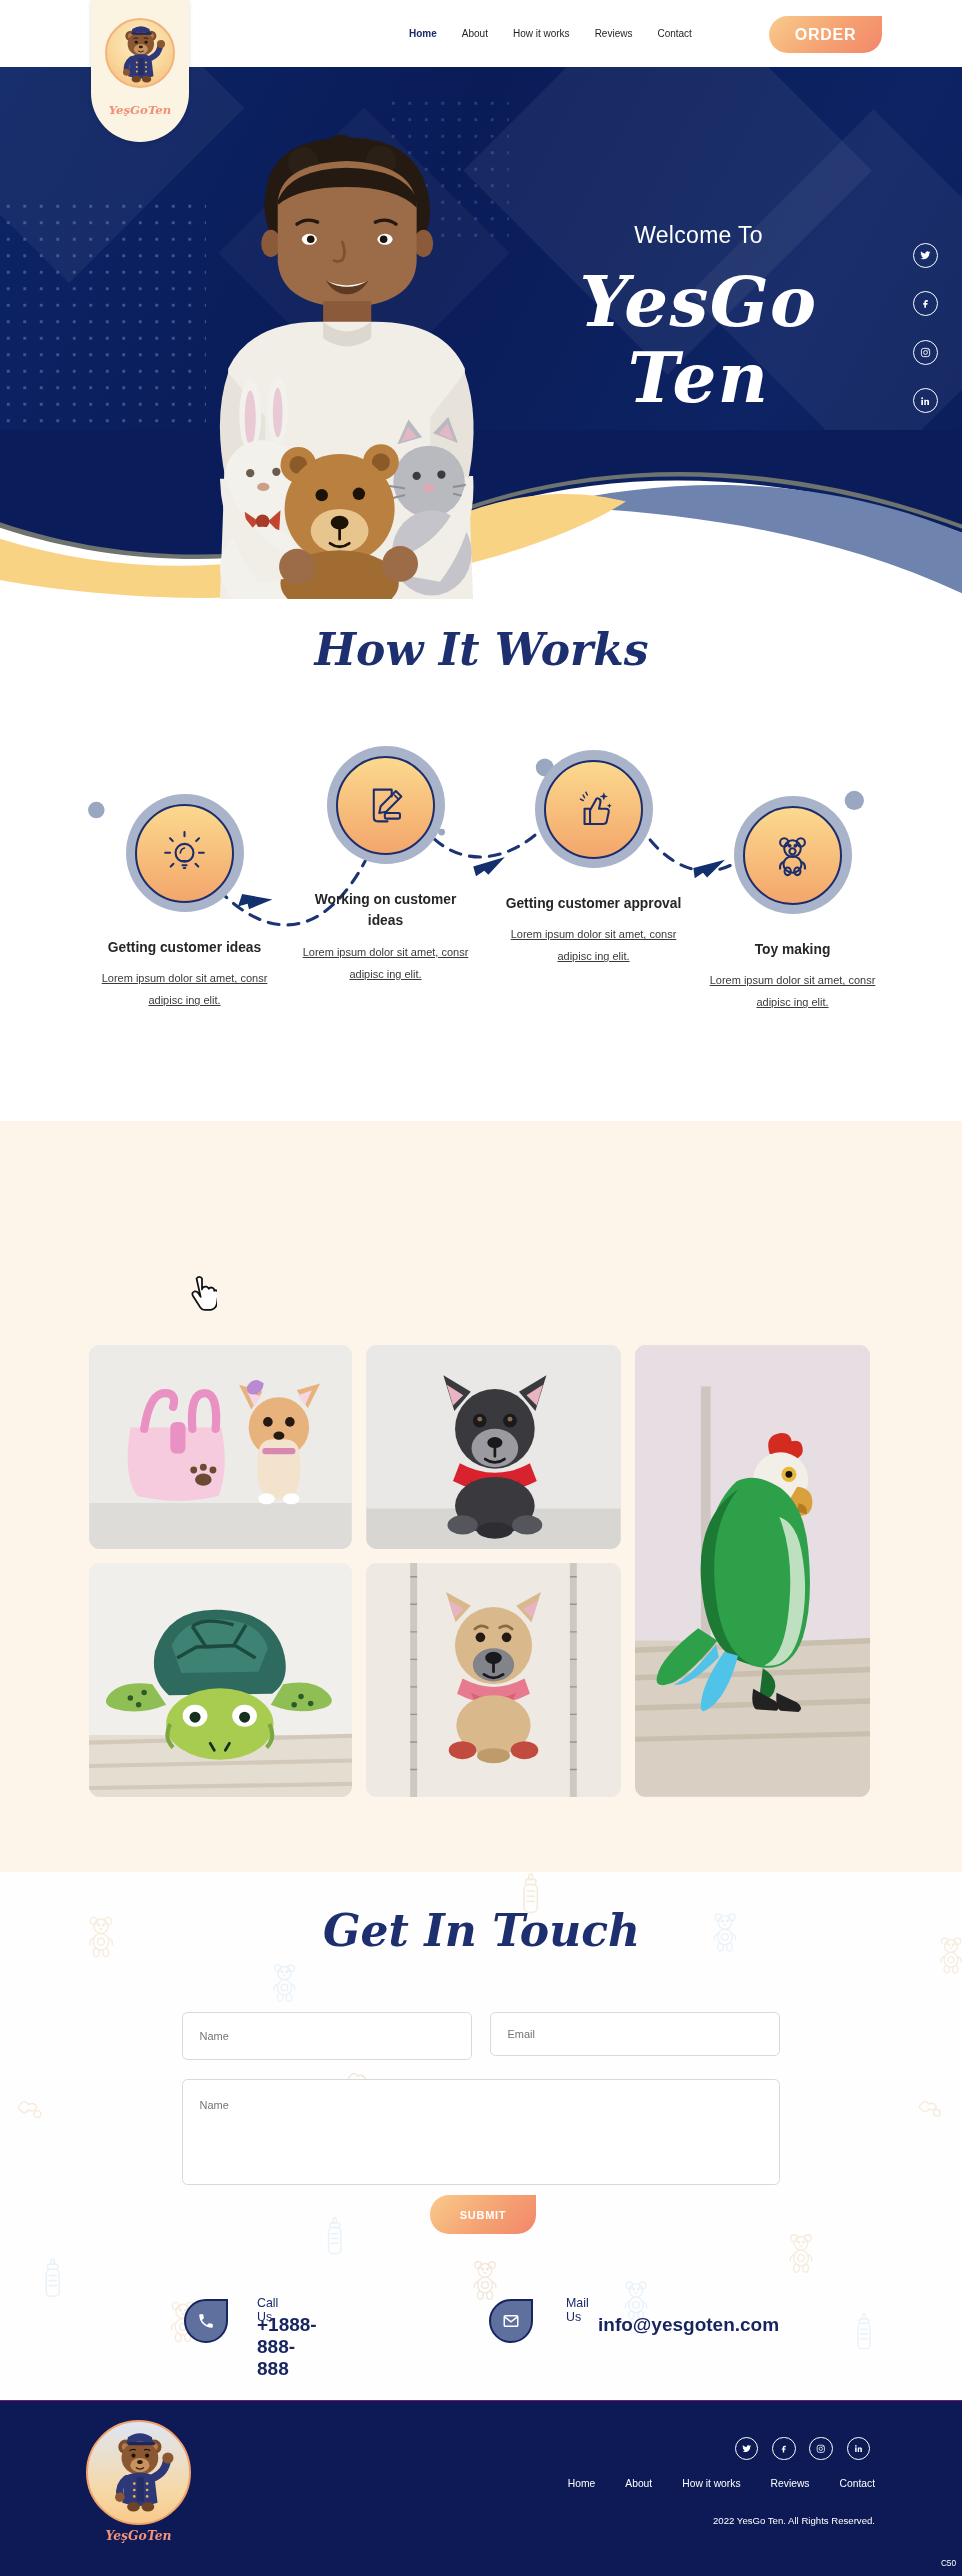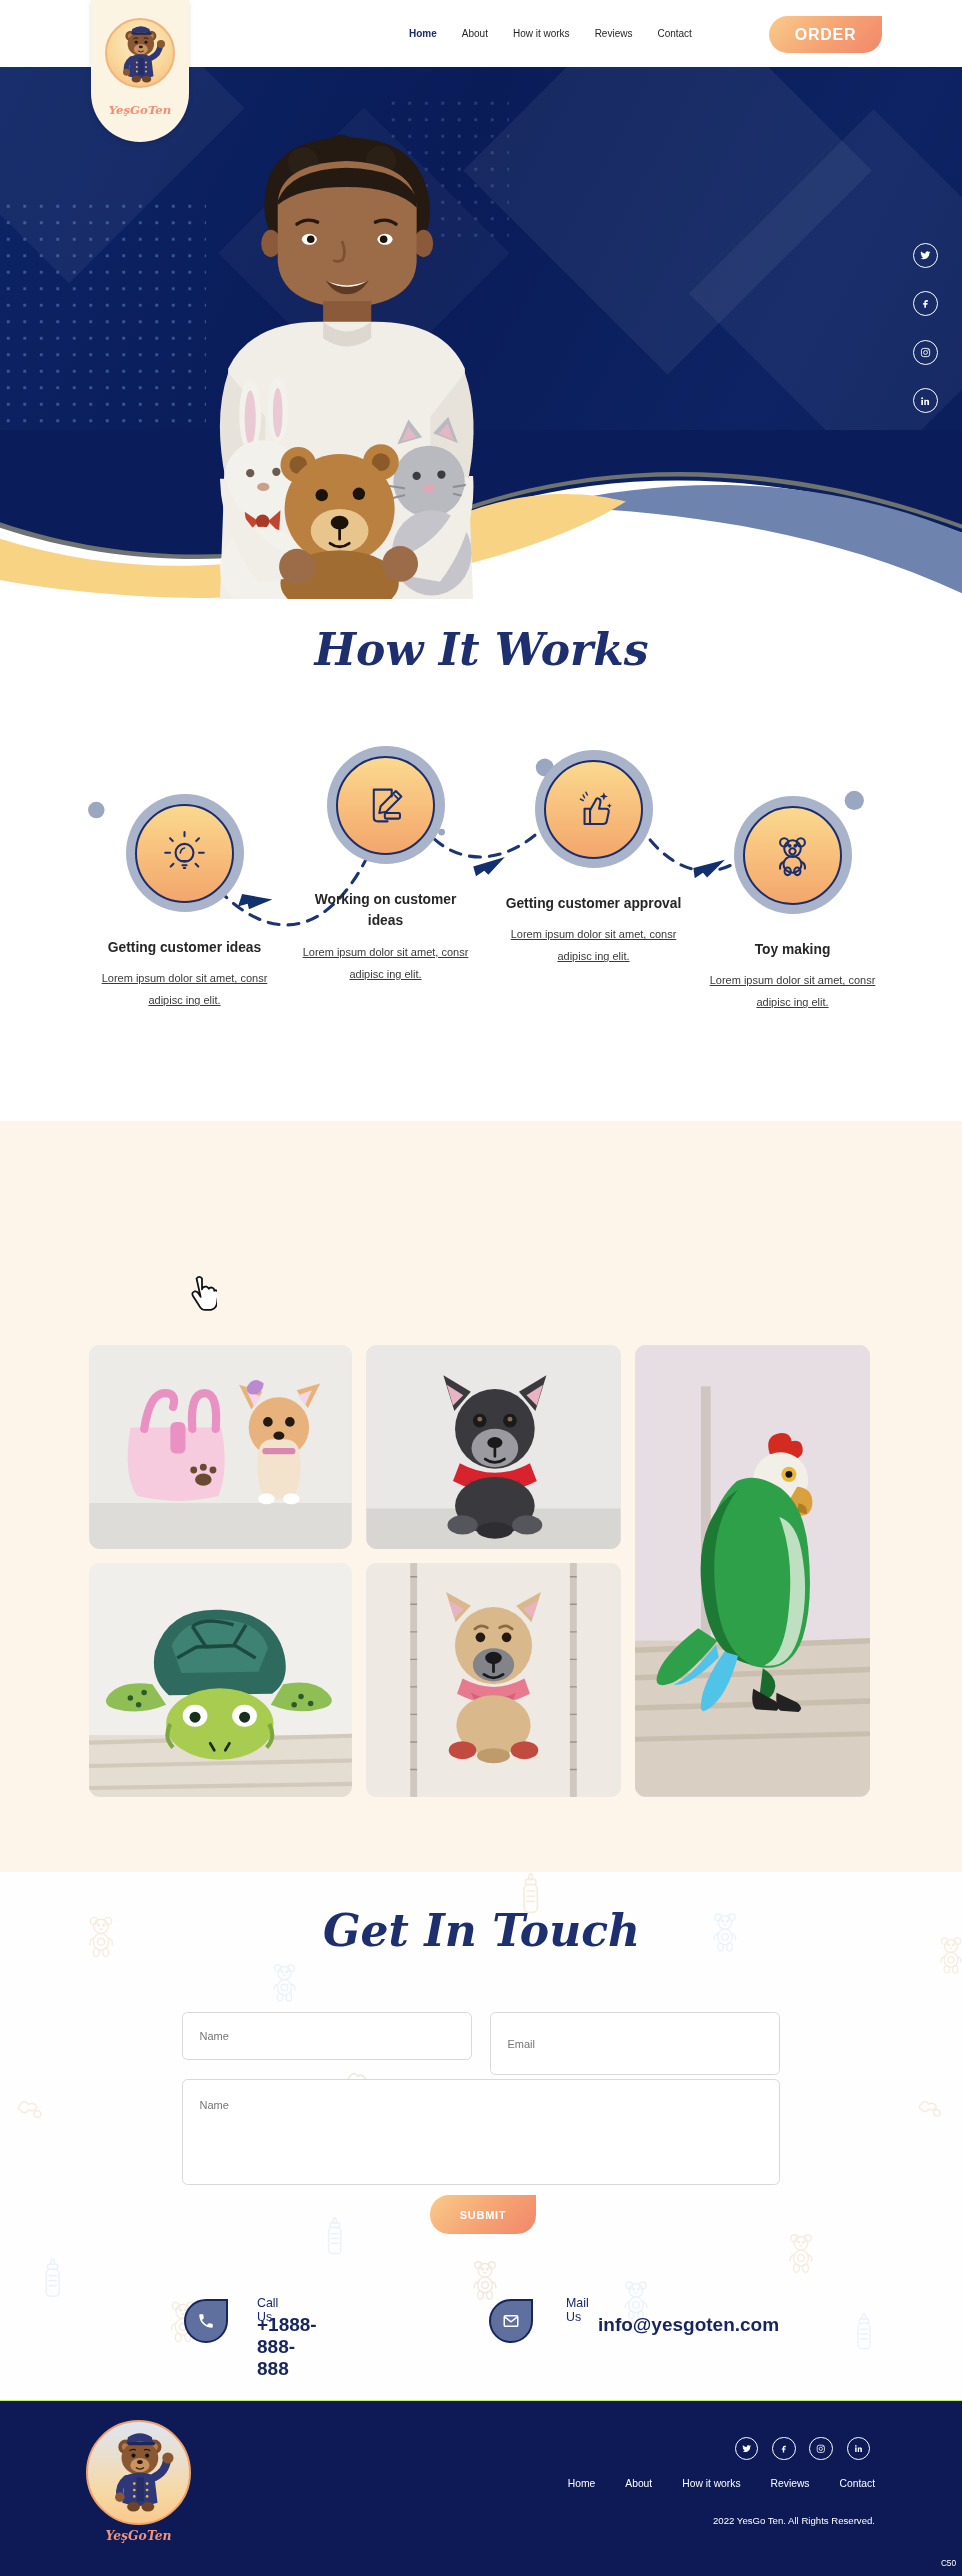--- a/index.html
+++ b/index.html
@@ -1,18 +1,18 @@
 <!DOCTYPE html>
 <html style="font-size:11px"><head>
 <meta charset="utf-8">
 <style>
   * { margin:0; padding:0; box-sizing:border-box; }
   html,body { background:#ffffff; }
   body { font-family:"Liberation Sans", sans-serif; }
-  .page { position:relative; width:963px; height:2576px; margin:0 auto; overflow:hidden; background:#bef264; }
+  .page { position:relative; width:963px; height:2576px; margin:0 auto; overflow:hidden; background:#701a75; }
 
   
   .header { position:absolute; left:0; top:0; width:963px; height:67px; background:#ffffff; z-index:30; }
   .nav { position:absolute; left:409px; top:0; height:67px; display:flex; align-items:center; gap:25px; }
   .nav a { text-decoration:none; font-size:10px; color:#1f1f1f; cursor:pointer; }
   .nav a.active { color:#1b2a6b; font-weight:bold; }
   .order-btn { position:absolute; left:769px; top:16px; width:113px; height:37px; border:none; cursor:pointer;
     background:linear-gradient(135deg,#f9cb8b 0%,#f5a272 55%,#f2876b 100%);
     border-radius:18.6px 0 18.6px 18.6px; color:#ffffff; font-size:16px; font-weight:bold; letter-spacing:0.7px;
     font-family:"Liberation Sans", sans-serif; }
@@ -76,21 +76,21 @@
   .tile-parrot { grid-column:3; grid-row:1 / span 2; }
 
   
   .contact { position:absolute; left:0; top:1872px; width:963px; height:528px; background:#fefefe; overflow:hidden; }
   .contact-title { position:absolute; left:0; top:33px; width:963px; text-align:center;
     font-family:"DejaVu Serif", serif; font-style:italic; font-weight:bold; font-size:44px; color:#1d2f6e; z-index:3; }
   .contact input, .contact textarea { position:absolute; background:#ffffff; border:0.7px solid #d9d9d9;
     border-radius:5.5px; font-size:11px; color:#333; padding:0 16.5px; font-family:"Liberation Sans", sans-serif; z-index:3; }
   .contact textarea { padding-top:19px; resize:none; }
   .in-name  { left:182px; top:140px; width:290px; height:48px; }
-  .in-email { left:490px; top:140px; width:290px; height:63px; }
+  .in-email { left:490px; top:140px; width:290px; height:44px; }
   .in-msg   { left:182px; top:207px; width:598px; height:106px; }
   .submit-btn { position:absolute; left:430px; top:323px; width:106px; height:39px; border:none; cursor:pointer;
     background:linear-gradient(135deg,#f9cb8b 0%,#f5a272 55%,#f2876b 100%);
     border-radius:19px 0 19px 19px; color:#fff; font-size:11px; font-weight:bold; letter-spacing:0.7px;
     font-family:"Liberation Sans", sans-serif; z-index:3; }
   .contact-block { position:absolute; z-index:3; }
   .leaf-icon { position:absolute; width:44px; height:44px; background:#5f6f9e; border:2.1px solid #15265e;
     border-radius:50% 0 50% 50%; display:flex; align-items:center; justify-content:center; }
   .c-label { position:absolute; font-size:12.4px; color:#1a2a6c; }
   .c-value { position:absolute; font-size:19px; font-weight:bold; color:#16255f; }
@@ -268,20 +268,24 @@
       <path d="M258 594 l0 14 M244 614 q14 10 28 0" stroke="#1d1208" stroke-width="4" fill="none" stroke-linecap="round"></path>
       <path d="M210 498 l18 24 M306 494 l-16 24" stroke="#c2452f" stroke-width="0" fill="none"></path>
       <ellipse cx="258" cy="672" rx="86" ry="48" fill="#a06c32"></ellipse>
 
       <path d="M92 520 Q120 600 180 628 L210 660 L140 672 Q86 600 84 520 Z" fill="#f1eee8"></path>
       <path d="M446 516 Q420 598 364 626 L336 658 L404 670 Q458 598 452 516 Z" fill="#f1eee8"></path>
       <circle cx="196" cy="648" r="26" fill="#9c6b47"></circle>
         <circle cx="346" cy="644" r="26" fill="#9c6b47"></circle>
     </svg>
 
+    <div class="hero-text">
+      <div class="hero-welcome">Welcome To</div>
+      <div class="hero-title">YesGo Ten</div>
+    </div>
 
     <div class="hero-social">
       <span class="soc">
         <svg width="11" height="11" viewBox="0 0 24 24" fill="#ffffff">
             <path d="M23 5.1c-.8.4-1.7.6-2.6.8.9-.6 1.6-1.5 2-2.5-.9.5-1.9.9-2.9 1.1A4.5 4.5 0 0 0 11.7 8 12.8 12.8 0 0 1 2.4 3.3a4.5 4.5 0 0 0 1.4 6A4.4 4.4 0 0 1 1.7 8.8v.1c0 2.2 1.6 4 3.6 4.4-.7.2-1.4.2-2 .1a4.5 4.5 0 0 0 4.2 3.1A9 9 0 0 1 .8 18.4 12.7 12.7 0 0 0 7.7 20c8.3 0 12.8-6.9 12.8-12.8v-.6c.9-.6 1.7-1.4 2.5-2.4z"></path>
           </svg>
       </span>
       <span class="soc">
         <svg width="11" height="11" viewBox="0 0 24 24" fill="#ffffff">
             <path d="M14 8h3V4.5h-3c-2.5 0-4.5 2-4.5 4.5v2H7V14.5h2.5V21H13v-6.5h3l.5-3.5H13v-2c0-.6.4-1 1-1z"></path>

